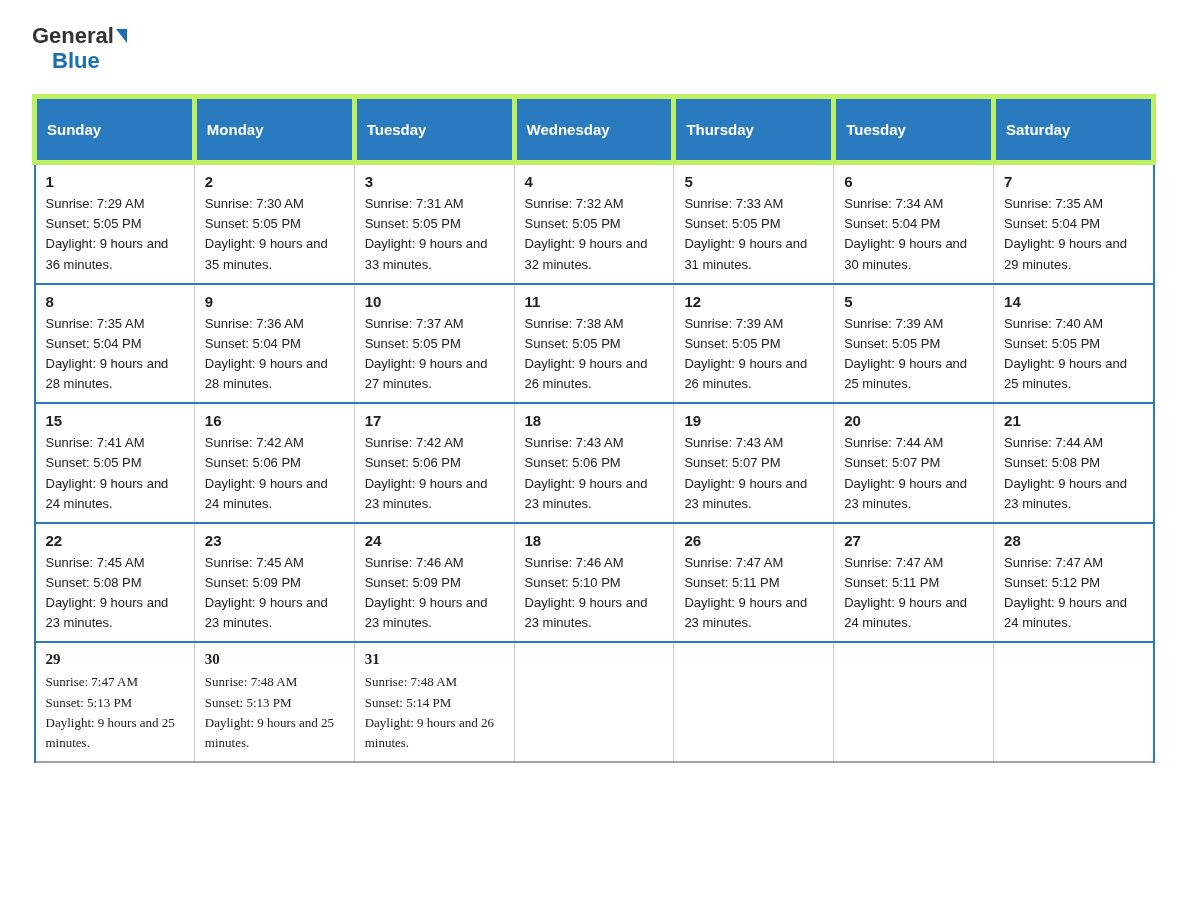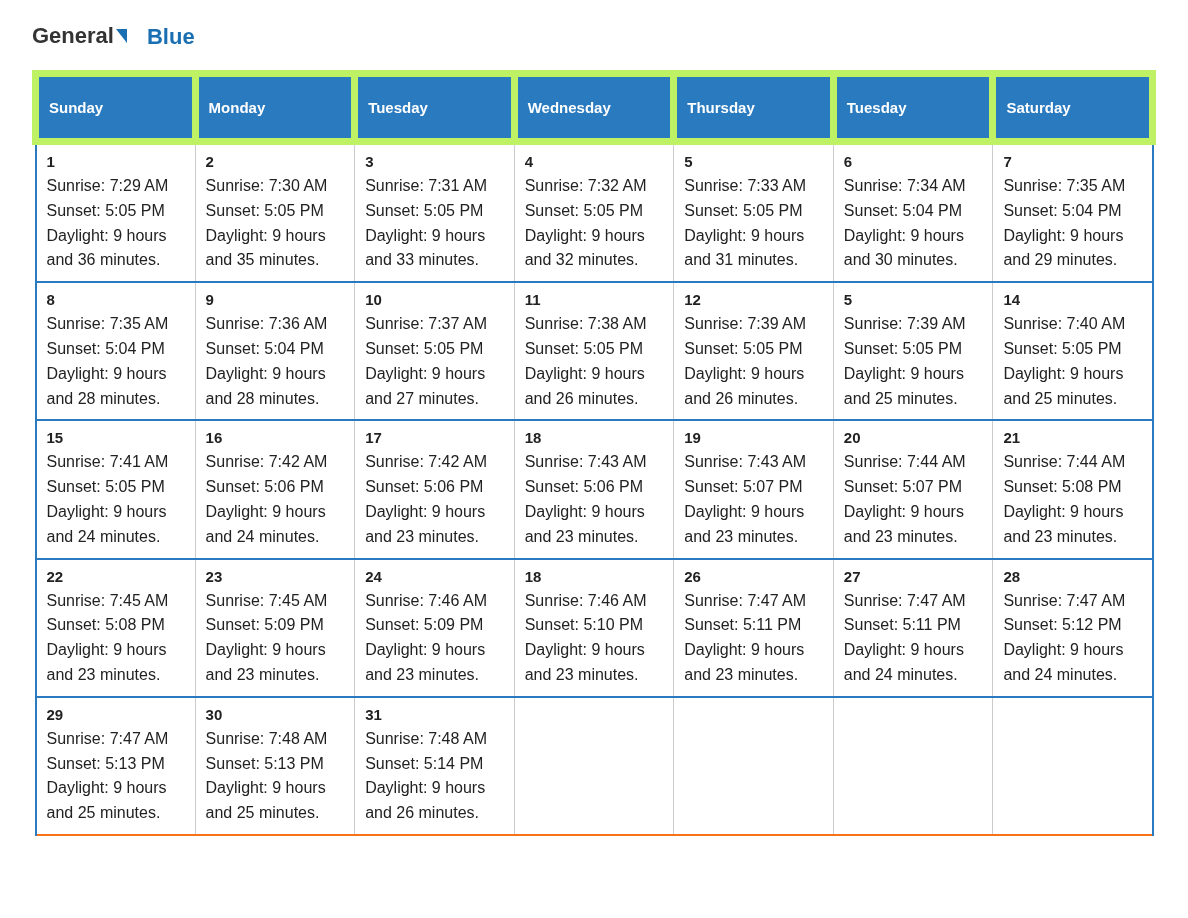--- a/index.html
+++ b/index.html
@@ -11,21 +11,21 @@
       min-height: 918px;
     }
     .header {
       display: flex;
       justify-content: space-between;
       align-items: flex-start;
       margin-bottom: 20px;
     }
     .logo {
       display: flex;
-      flex-direction: row;
+      flex-direction: column;
       align-items: flex-start;
     }
     .logo-text {
       font-size: 22px;
       font-weight: bold;
       color: #333;
       line-height: 1.1;
     }
     .logo-row1 { display: flex; align-items: center; }
     .logo-row2 { color: #1a6fb3; font-size: 22px; font-weight: bold; margin-left: 20px; }
@@ -49,21 +49,21 @@
     }
     thead tr {
       background-color: #2a7abf;
     }
     thead th {
       color: #fff;
       font-size: 15px;
       font-weight: bold;
       padding: 22px 10px;
       text-align: left;
-      border: 7px solid #bef264;
+      border: 5px solid #bef264;
     }
     tbody tr {
       border-bottom: 2px solid #2a7abf;
     }
     tbody td {
       vertical-align: top;
       padding: 8px 10px;
       font-size: 13.5px;
       color: #222;
       border-right: 1px solid #ccc;
@@ -72,26 +72,26 @@
     }
     tbody td:first-child { border-left: 2px solid #2a7abf; }
     tbody td:last-child { border-right: 2px solid #2a7abf; }
     .day-num {
       font-size: 15px;
       font-weight: bold;
       margin-bottom: 4px;
       display: block;
     }
     .day-info {
-      font-size: 16px;
+      font-size: 13px;
       line-height: 1.55;
       color: #222;
     }
     .empty-cell { background: #fff; }
-    tbody tr:last-child { border-bottom: 2px solid #f97316; }
+    tbody tr:last-child { border-bottom: 2px solid #a3a3a3; font-family: Liberation Serif, serif; }
   </style>
 </head>
 <body>
 
 <div class="header">
   <div class="logo">
     <div class="logo-row1">
       <span class="logo-text">General</span>
       <span style="display:inline-block;width:0;height:0;border-left:11px solid transparent;border-right:0px solid transparent;border-top:14px solid #1a6fb3;margin-left:2px;vertical-align:middle;"></span>
     </div>

